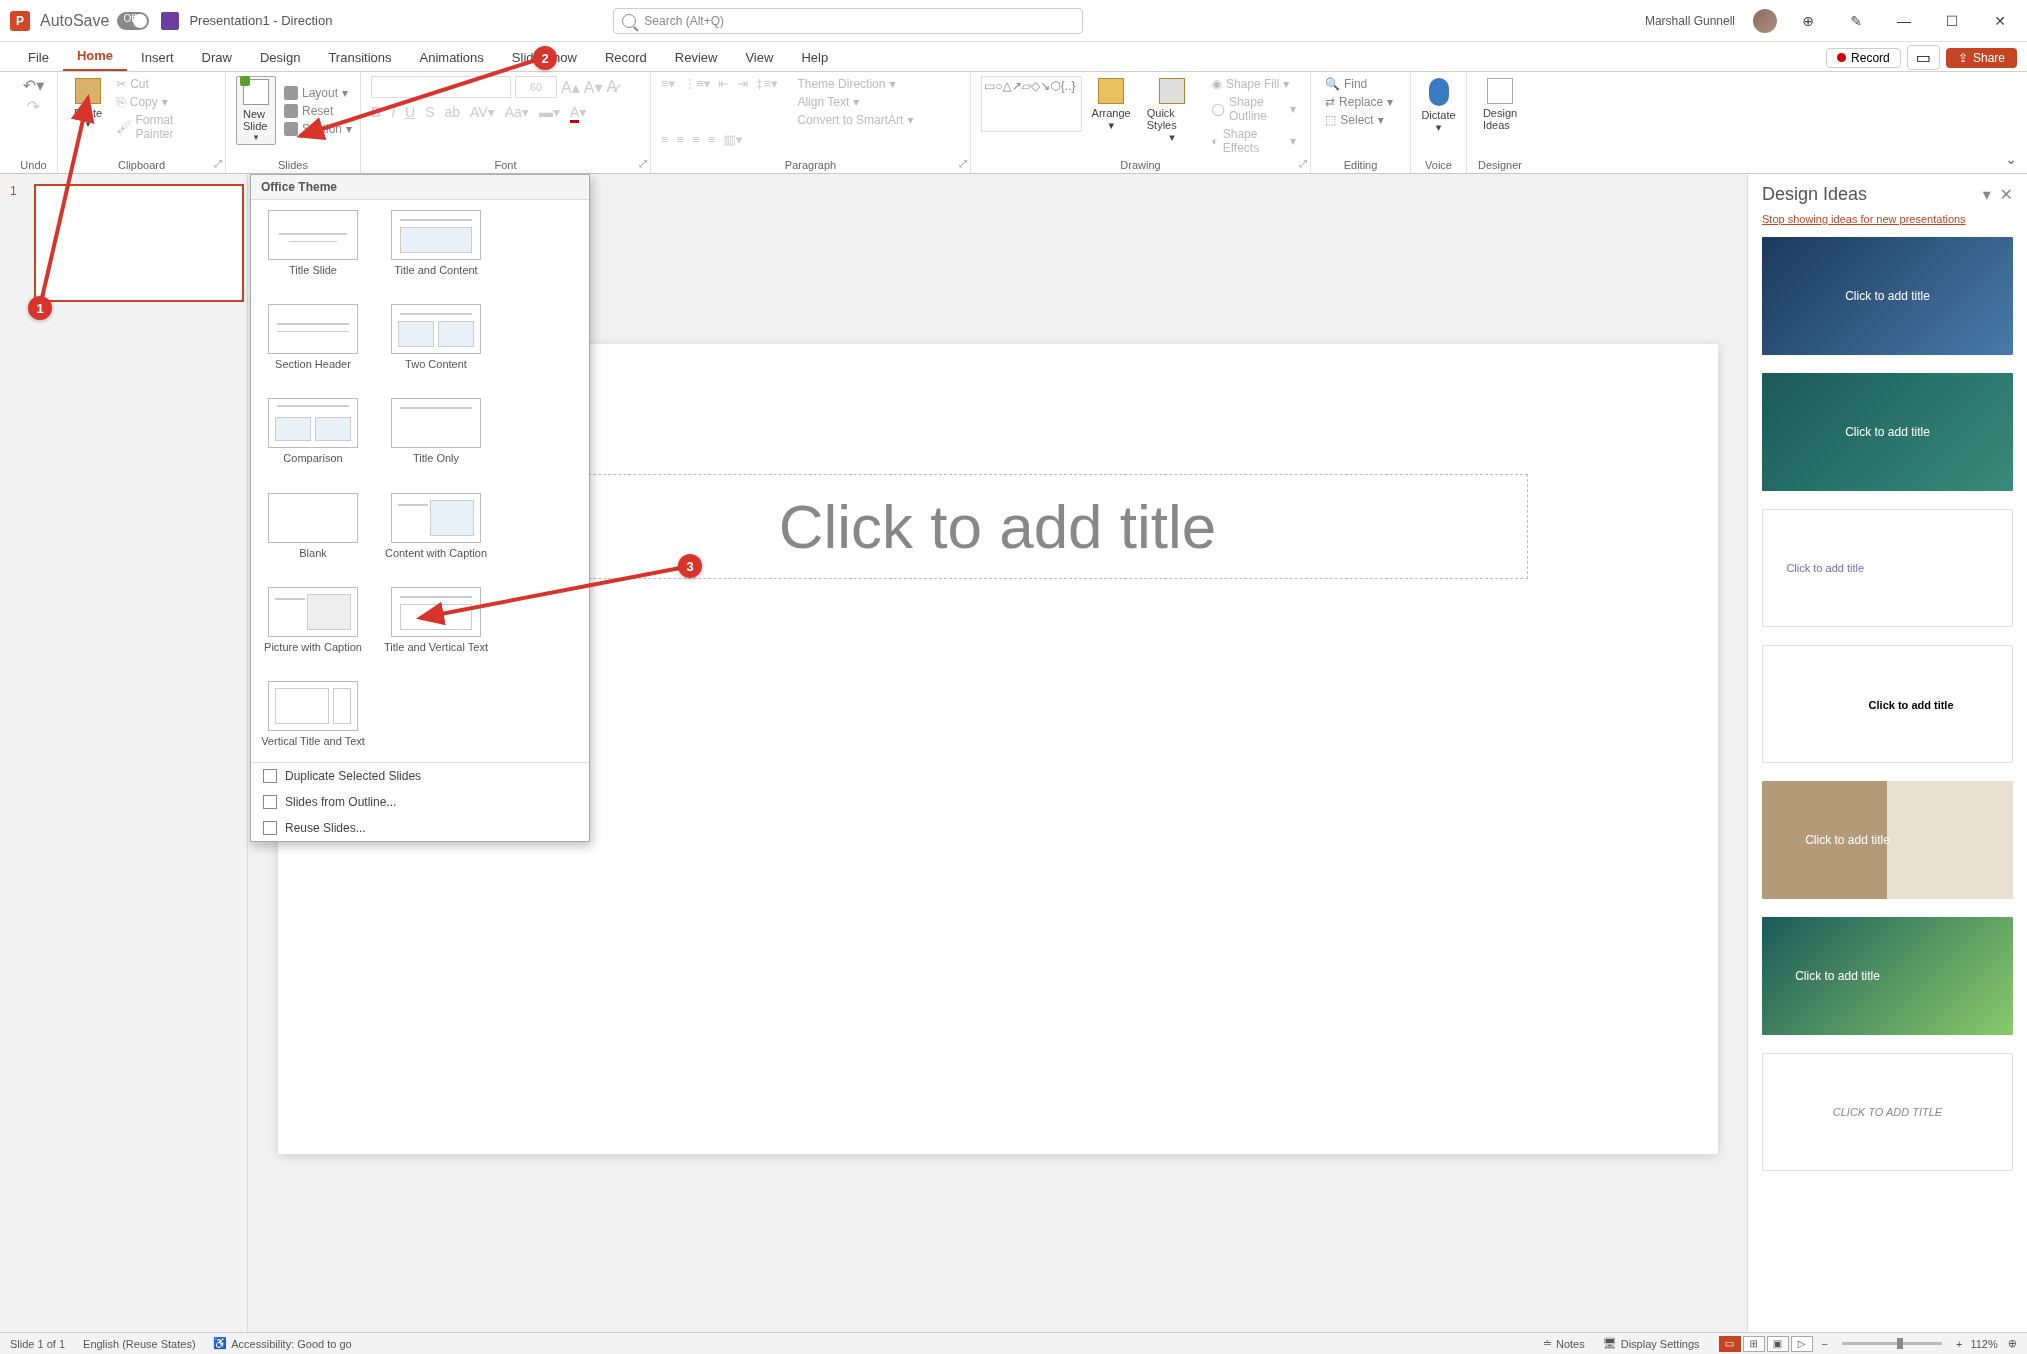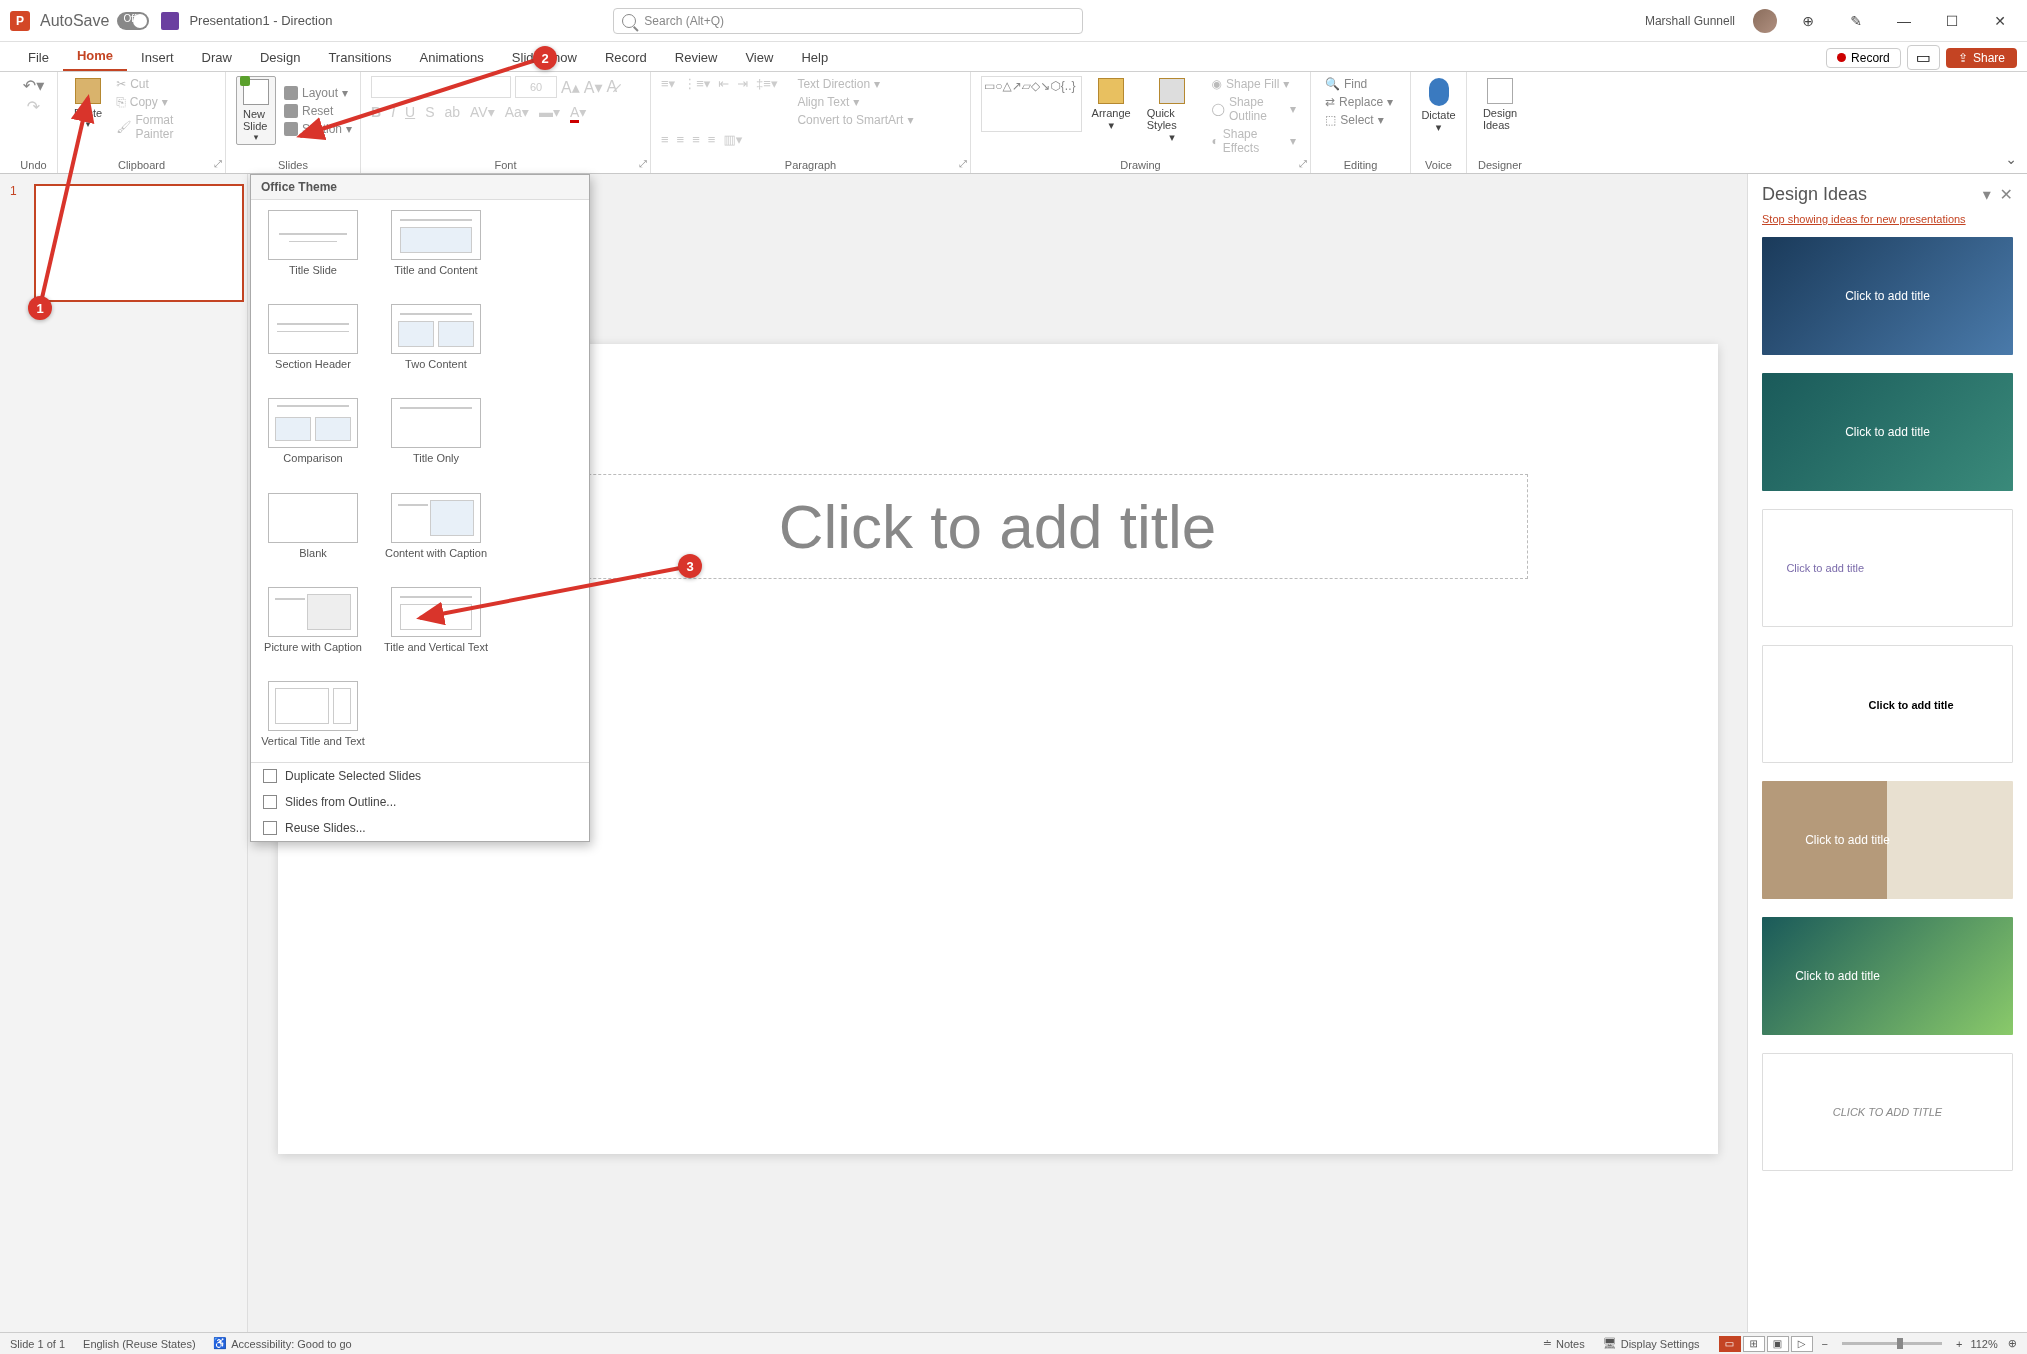--- a/index.html
+++ b/index.html
@@ -234,21 +234,21 @@
   </div>
 
   <div class="ribbon-group" style="width:320px; color:#ccc;">
     <div style="display:flex; gap:8px; font-size:13px;">
       <span>≡▾</span>
       <span>⋮≡▾</span>
       <span>⇤</span>
       <span>⇥</span>
       <span>‡≡▾</span>
       <div class="ribbon-col" style="align-items:flex-start;font-size:11px;margin-left:8px;">
-        <div class="ribbon-item disabled"><span>Text Direction</span>▾</div>
+        <div class="ribbon-item disabled"><span>Theme Direction</span>▾</div>
         <div class="ribbon-item disabled"><span>Align Text</span>▾</div>
         <div class="ribbon-item disabled"><span>Convert to SmartArt</span>▾</div>
       </div>
     </div>
     <div style="display:flex; gap:8px; font-size:13px; margin-top:4px;">
       <span>≡</span>
       <span>≡</span>
       <span>≡</span>
       <span>≡</span>
       <span>▥▾</span>

